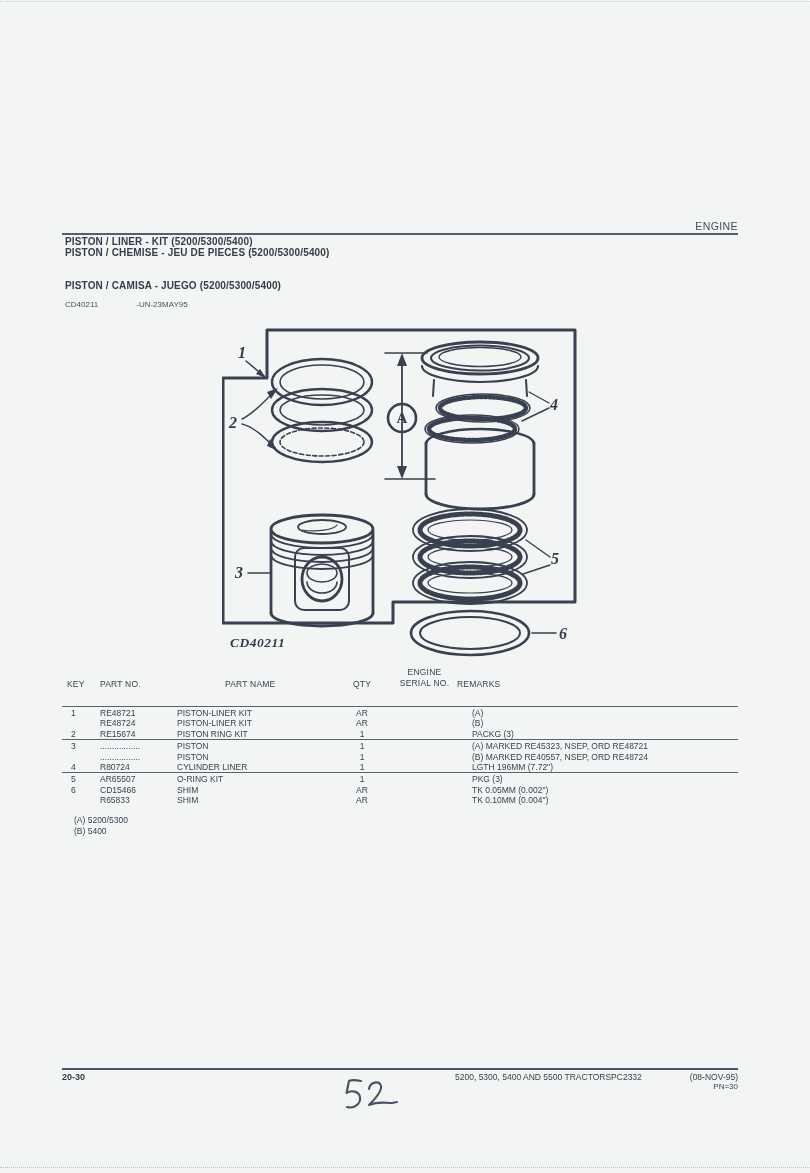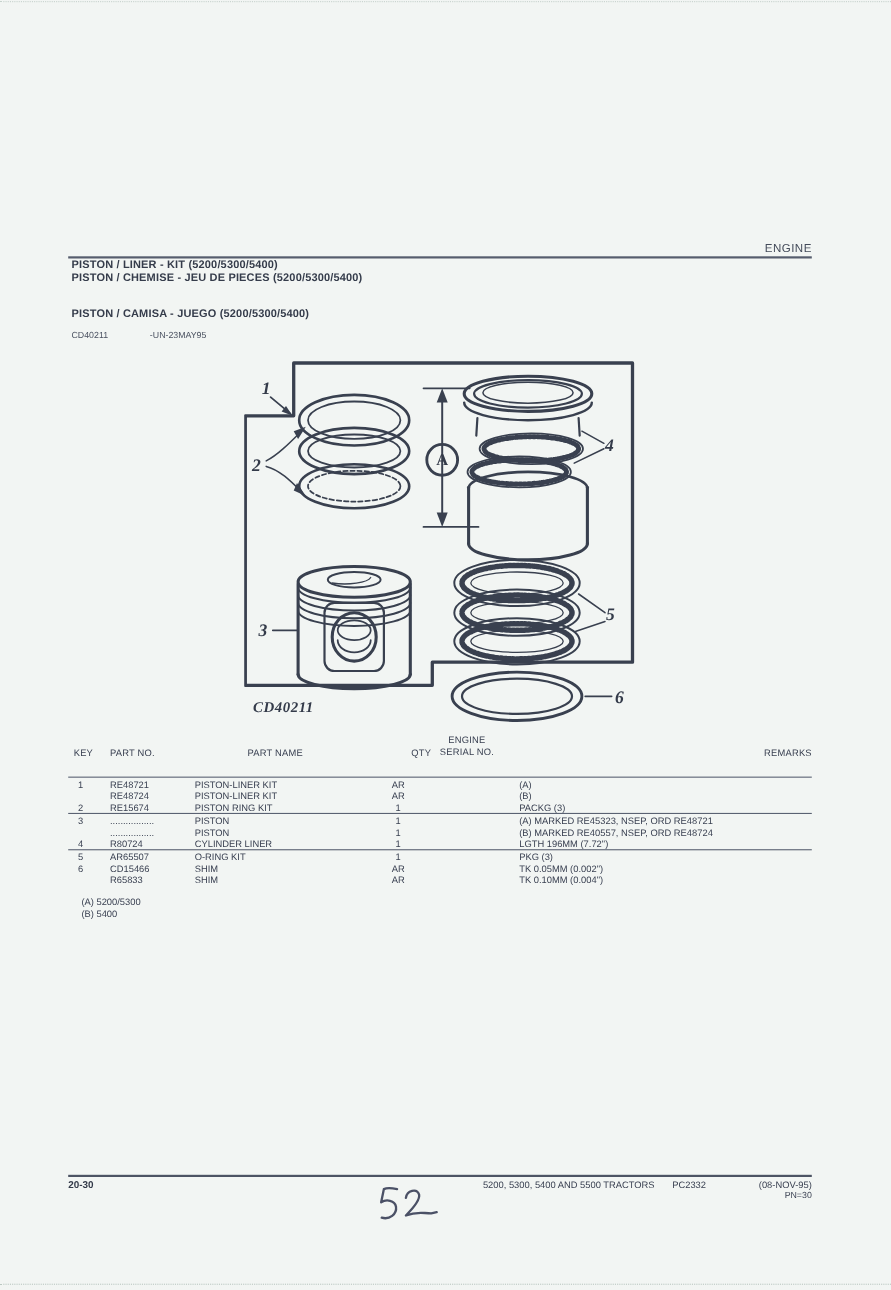--- a/index.html
+++ b/index.html
@@ -36,34 +36,34 @@
   .fl{fill:#39404f;stroke:none;}
   .co{font-family:"Liberation Serif", serif;font-style:italic;font-weight:600;font-size:16px;fill:#343b4a;}
   .dimA{font-family:"Liberation Serif", serif;font-weight:bold;font-size:15px;fill:#343b4a;}
   .figlabel{font-family:"Liberation Serif", serif;font-style:italic;font-weight:bold;font-size:13.5px;fill:#343b4a;letter-spacing:.5px;}
 
   .parts-table{position:absolute;left:62px;top:667px;width:676px;font-size:8.5px;color:#3a4152;}
   .thead{display:grid;grid-template-columns:38px 77px 155px 60px 65px 1fr;align-items:end;}
   .th{letter-spacing:.2px;}
   .th-key{padding-left:5px;}
   .th-partname{padding-left:48px;}
-  .th-qty{text-align:right;}
+  .th-qty{text-align:center;}
   .th-serial{text-align:center;line-height:11px;}
-  .th-remarks{text-align:right;}
+  .th-remarks{text-align:left;}
   .tbody{margin-top:17px;}
   .trow{display:grid;grid-template-columns:38px 77px 155px 60px 1fr;line-height:10.4px;}
   .trow.rule-above{border-top:1.2px solid #5a6272;padding-top:1px;}
   .cell-key{padding-left:9px;}
   .cell-remarks{padding-left:80px;white-space:nowrap;}
   .footnotes{position:absolute;left:74px;top:815px;font-size:8.5px;line-height:11px;color:#3a4152;}
 
   .footer-rule{position:absolute;left:62px;top:1068px;width:676px;height:2px;background:#4d5464;}
   .footer-left{position:absolute;left:62px;top:1072px;font-size:9px;font-weight:bold;color:#333a49;}
   .footer-right{position:absolute;right:72px;top:1072px;font-size:8.5px;color:#3a4152;white-space:nowrap;}
-  .footer-right .code{margin-left:16px;}
+  .footer-right .code{}
   .footer-right .date{margin-left:20px;padding-left:28px;}
   .footer-pn{position:absolute;right:72px;top:1082px;font-size:8px;color:#3a4152;}
   .handwriting{position:absolute;left:336px;top:1072px;}
   .hw{fill:none;stroke:#4b5166;stroke-width:2.1;stroke-linecap:round;stroke-linejoin:round;}
 </style>
 </head>
 <body>
 
 <div class="page">
   <div class="edge-top"></div>

